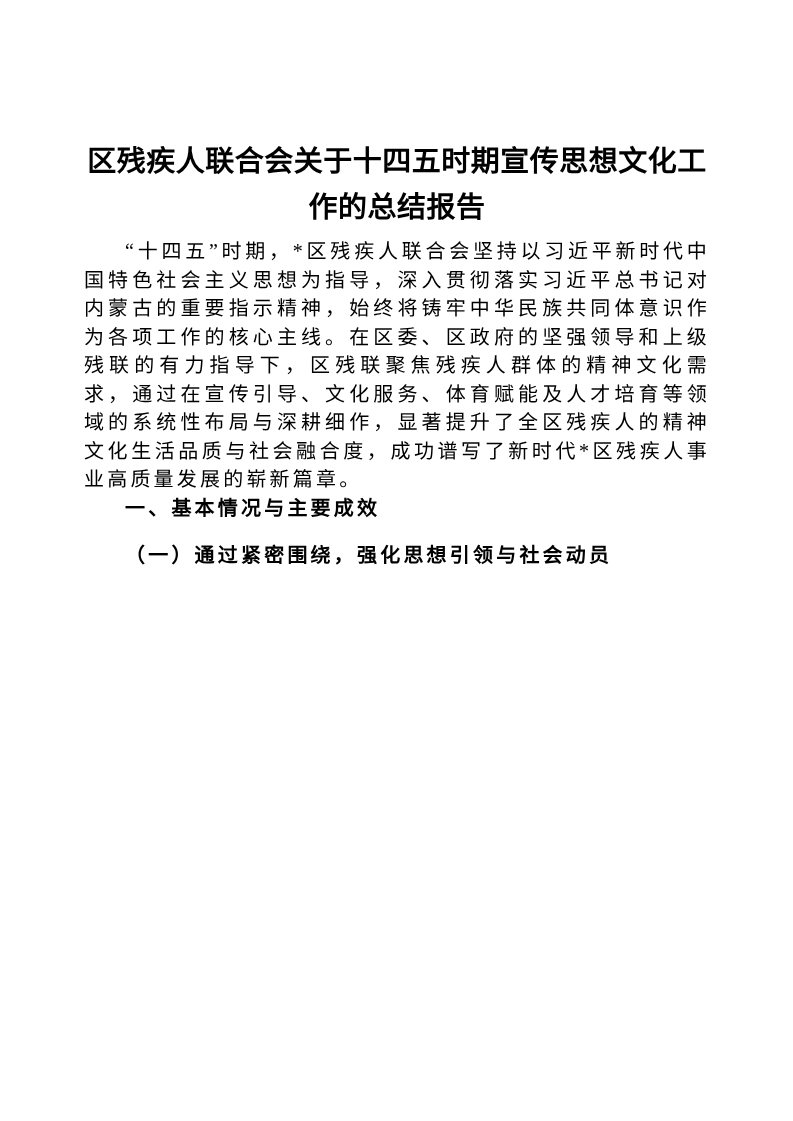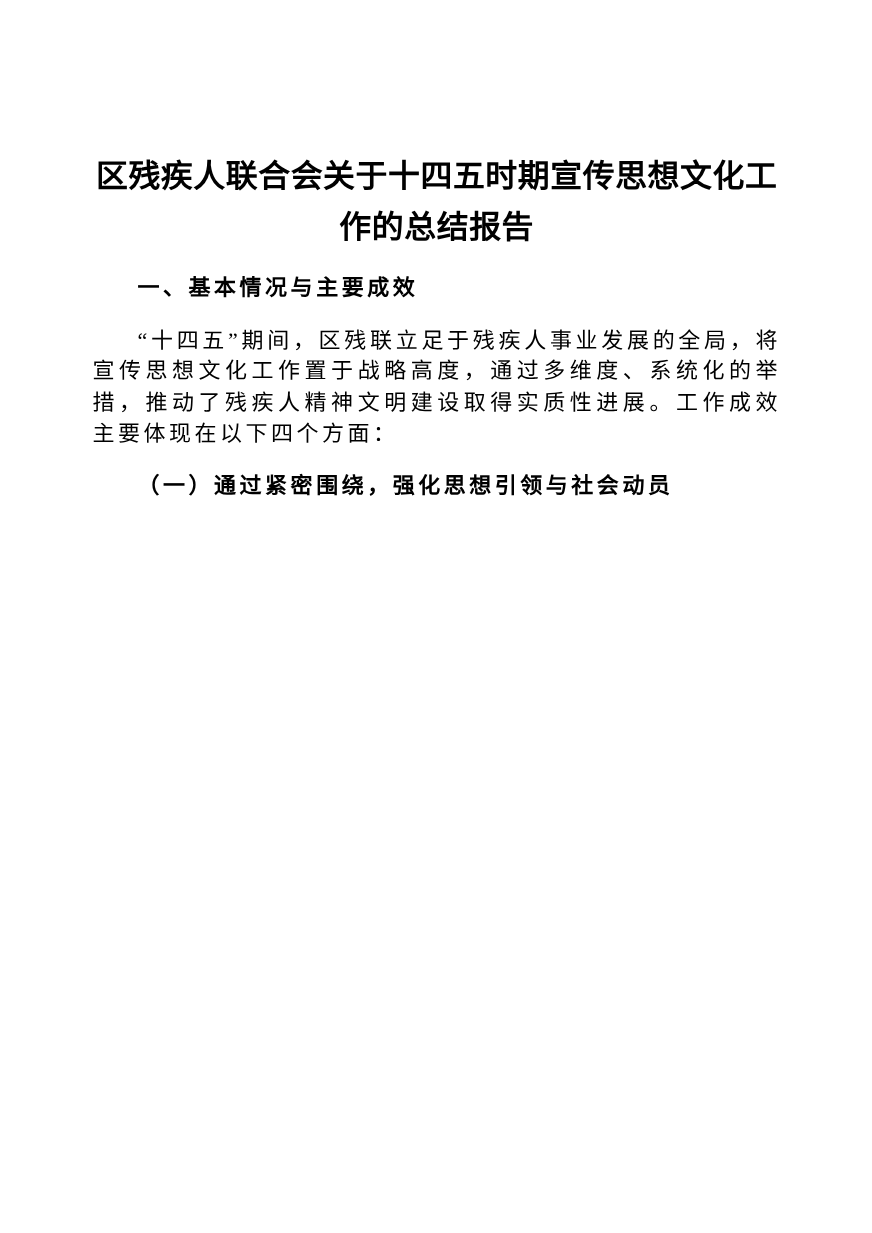--- a/index.html
+++ b/index.html
@@ -32,29 +32,29 @@
     font-size: 20px;
     line-height: 28.5px;
     letter-spacing: 3.2px;
     text-align: justify;
     text-justify: inter-ideograph;
     text-indent: 41px;
     font-weight: normal;
   }
   .para.heading {
     font-weight: bold;
-    margin: 18px 0 19px 0;
+    margin: 0 0 19px 0;
   }
 </style>
 </head>
 <body>
 
 <div class="page">
   <h1 class="doc-title">区残疾人联合会关于十四五时期宣传思想文化工作的总结报告</h1>
 
+  <p class="para body">“十四五”时期，*区残疾人联合会坚持以习近平新时代中国特色社会主义思想为指导，深入贯彻落实习近平总书记对内蒙古的重要指示精神，始终将铸牢中华民族共同体意识作为各项工作的核心主线。在区委、区政府的坚强领导和上级残联的有力指导下，区残联聚焦残疾人群体的精神文化需求，通过在宣传引导、文化服务、体育赋能及人才培育等领域的系统性布局与深耕细作，显著提升了全区残疾人的精神文化生活品质与社会融合度，成功谱写了新时代*区残疾人事业高质量发展的崭新篇章。</p>
 
   <h2 class="para heading">一、基本情况与主要成效</h2>
 
-  <p class="para body">“十四五”期间，区残联立足于残疾人事业发展的全局，将宣传思想文化工作置于战略高度，通过多维度、系统化的举措，推动了残疾人精神文明建设取得实质性进展。工作成效主要体现在以下四个方面：</p>
 
   <h3 class="para heading">（一）通过紧密围绕，强化思想引领与社会动员</h3>
 
 </div>
 
 </body></html>

